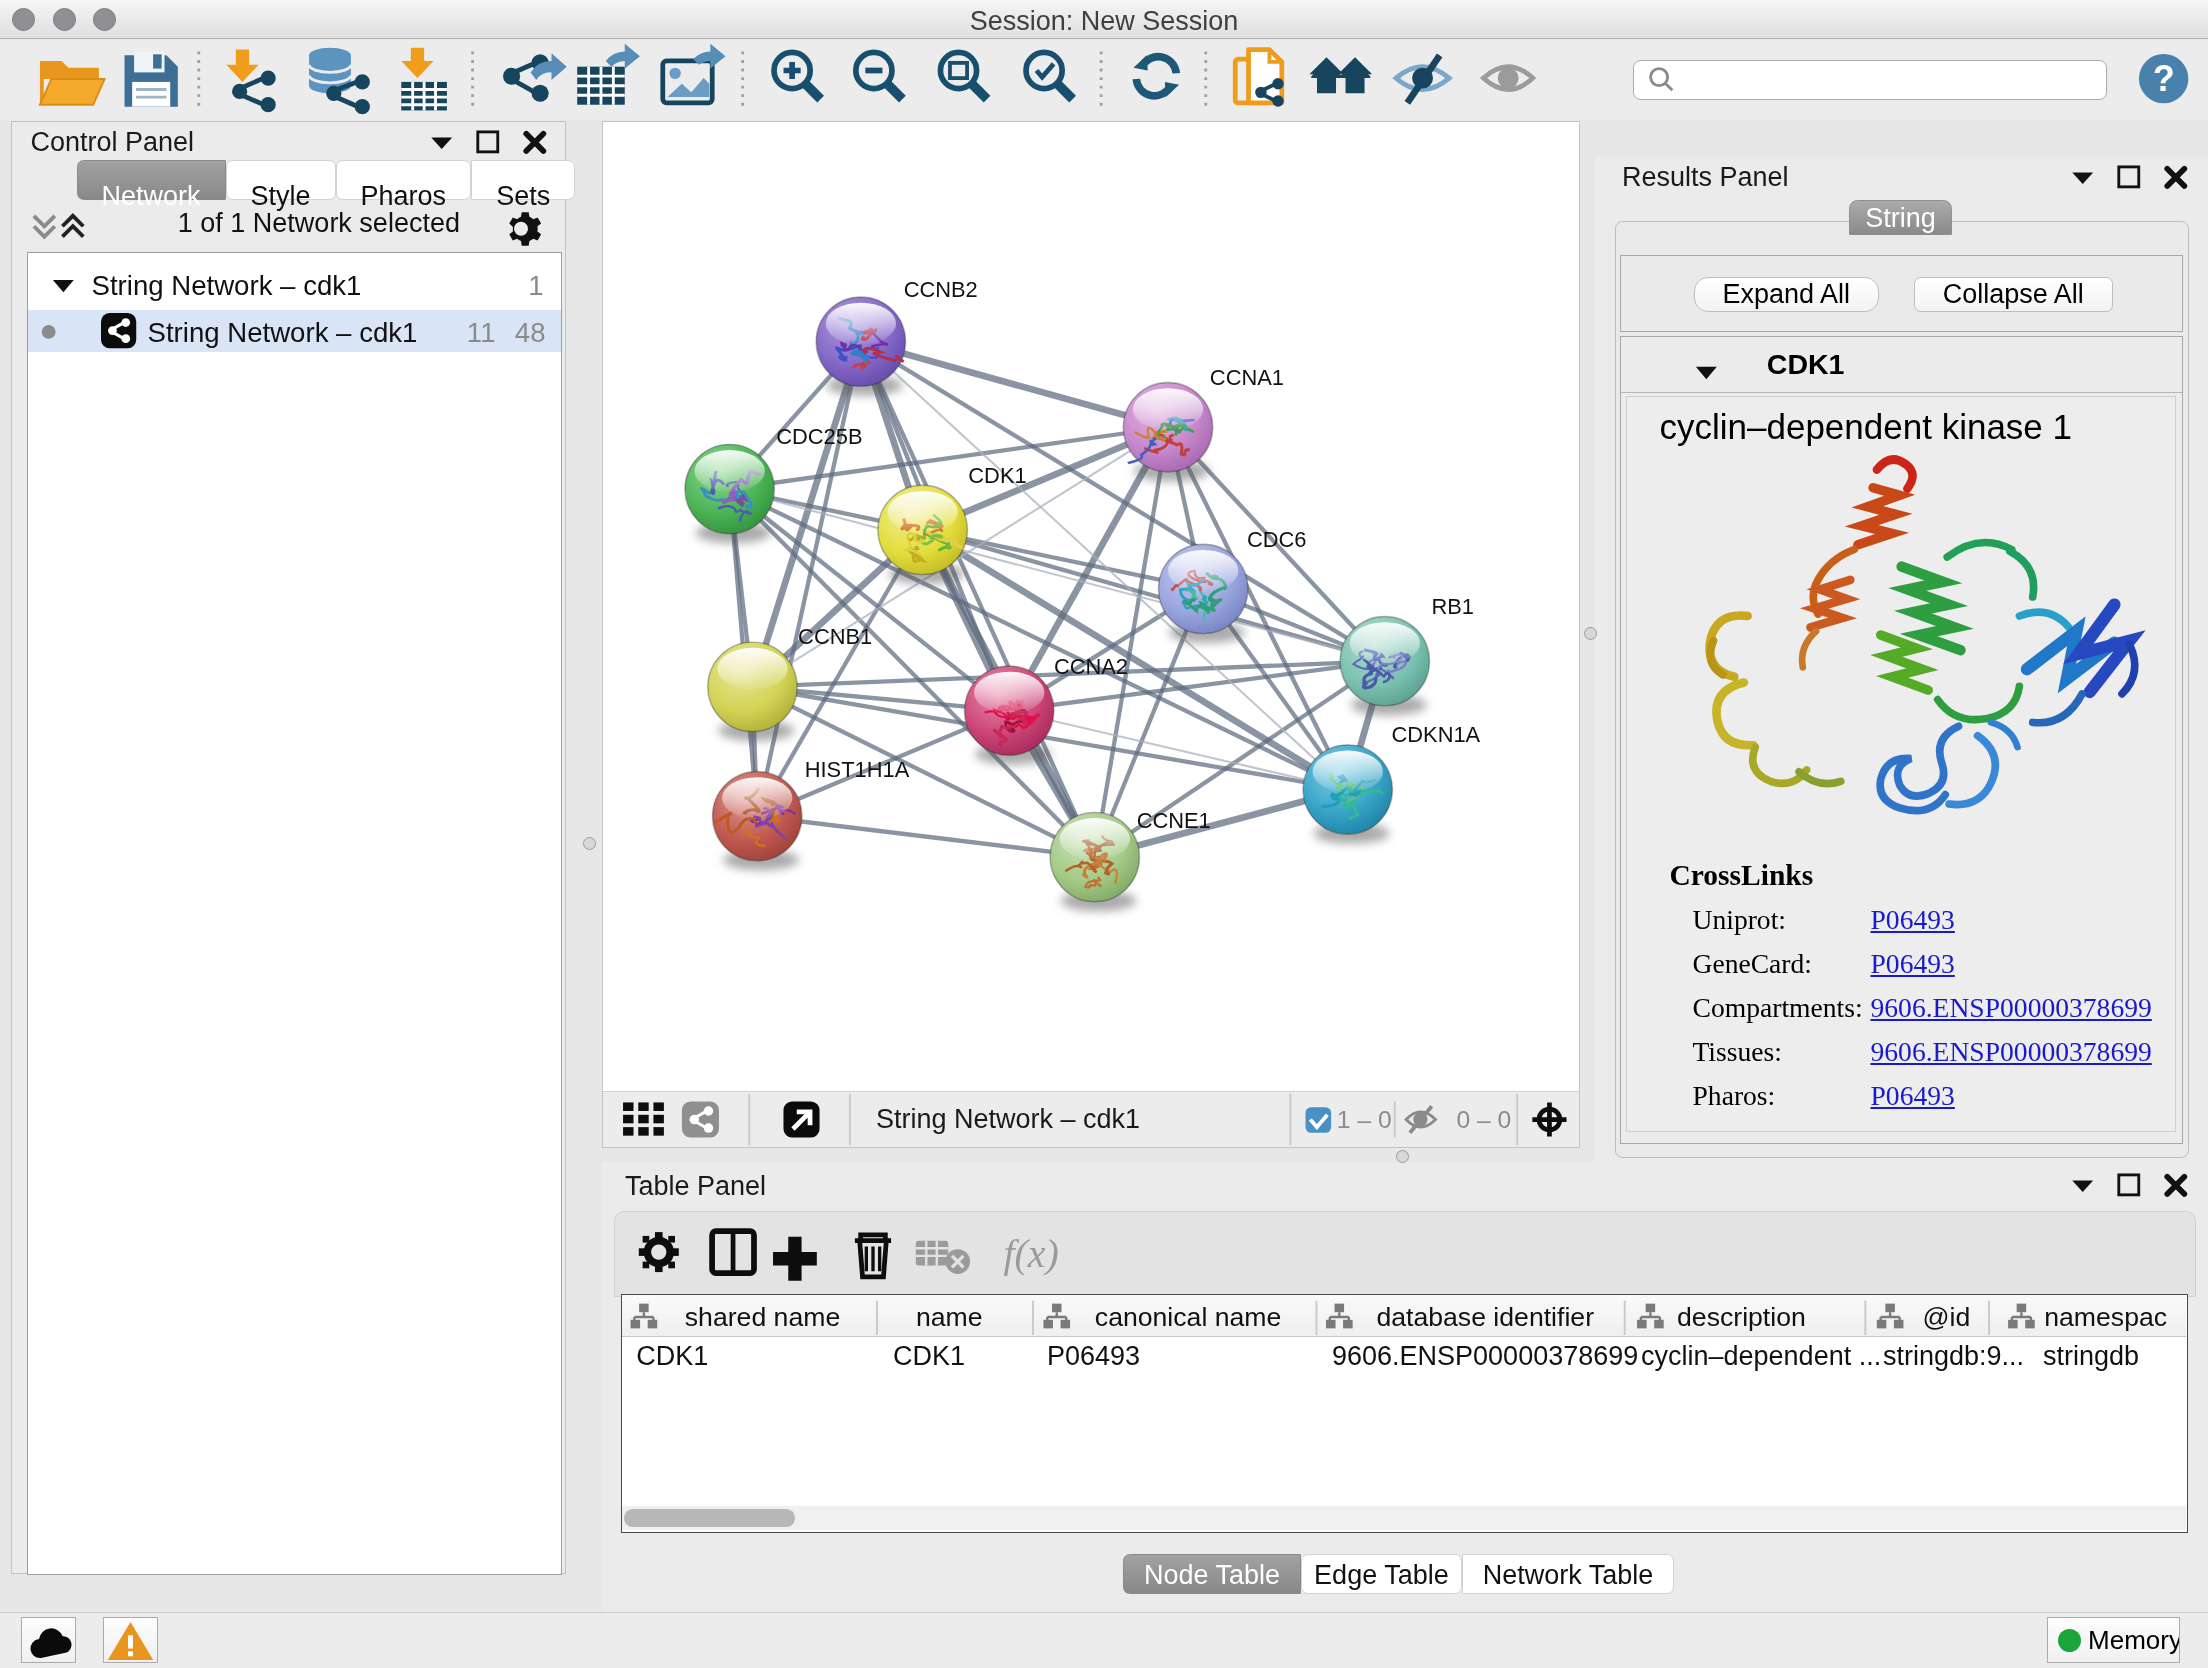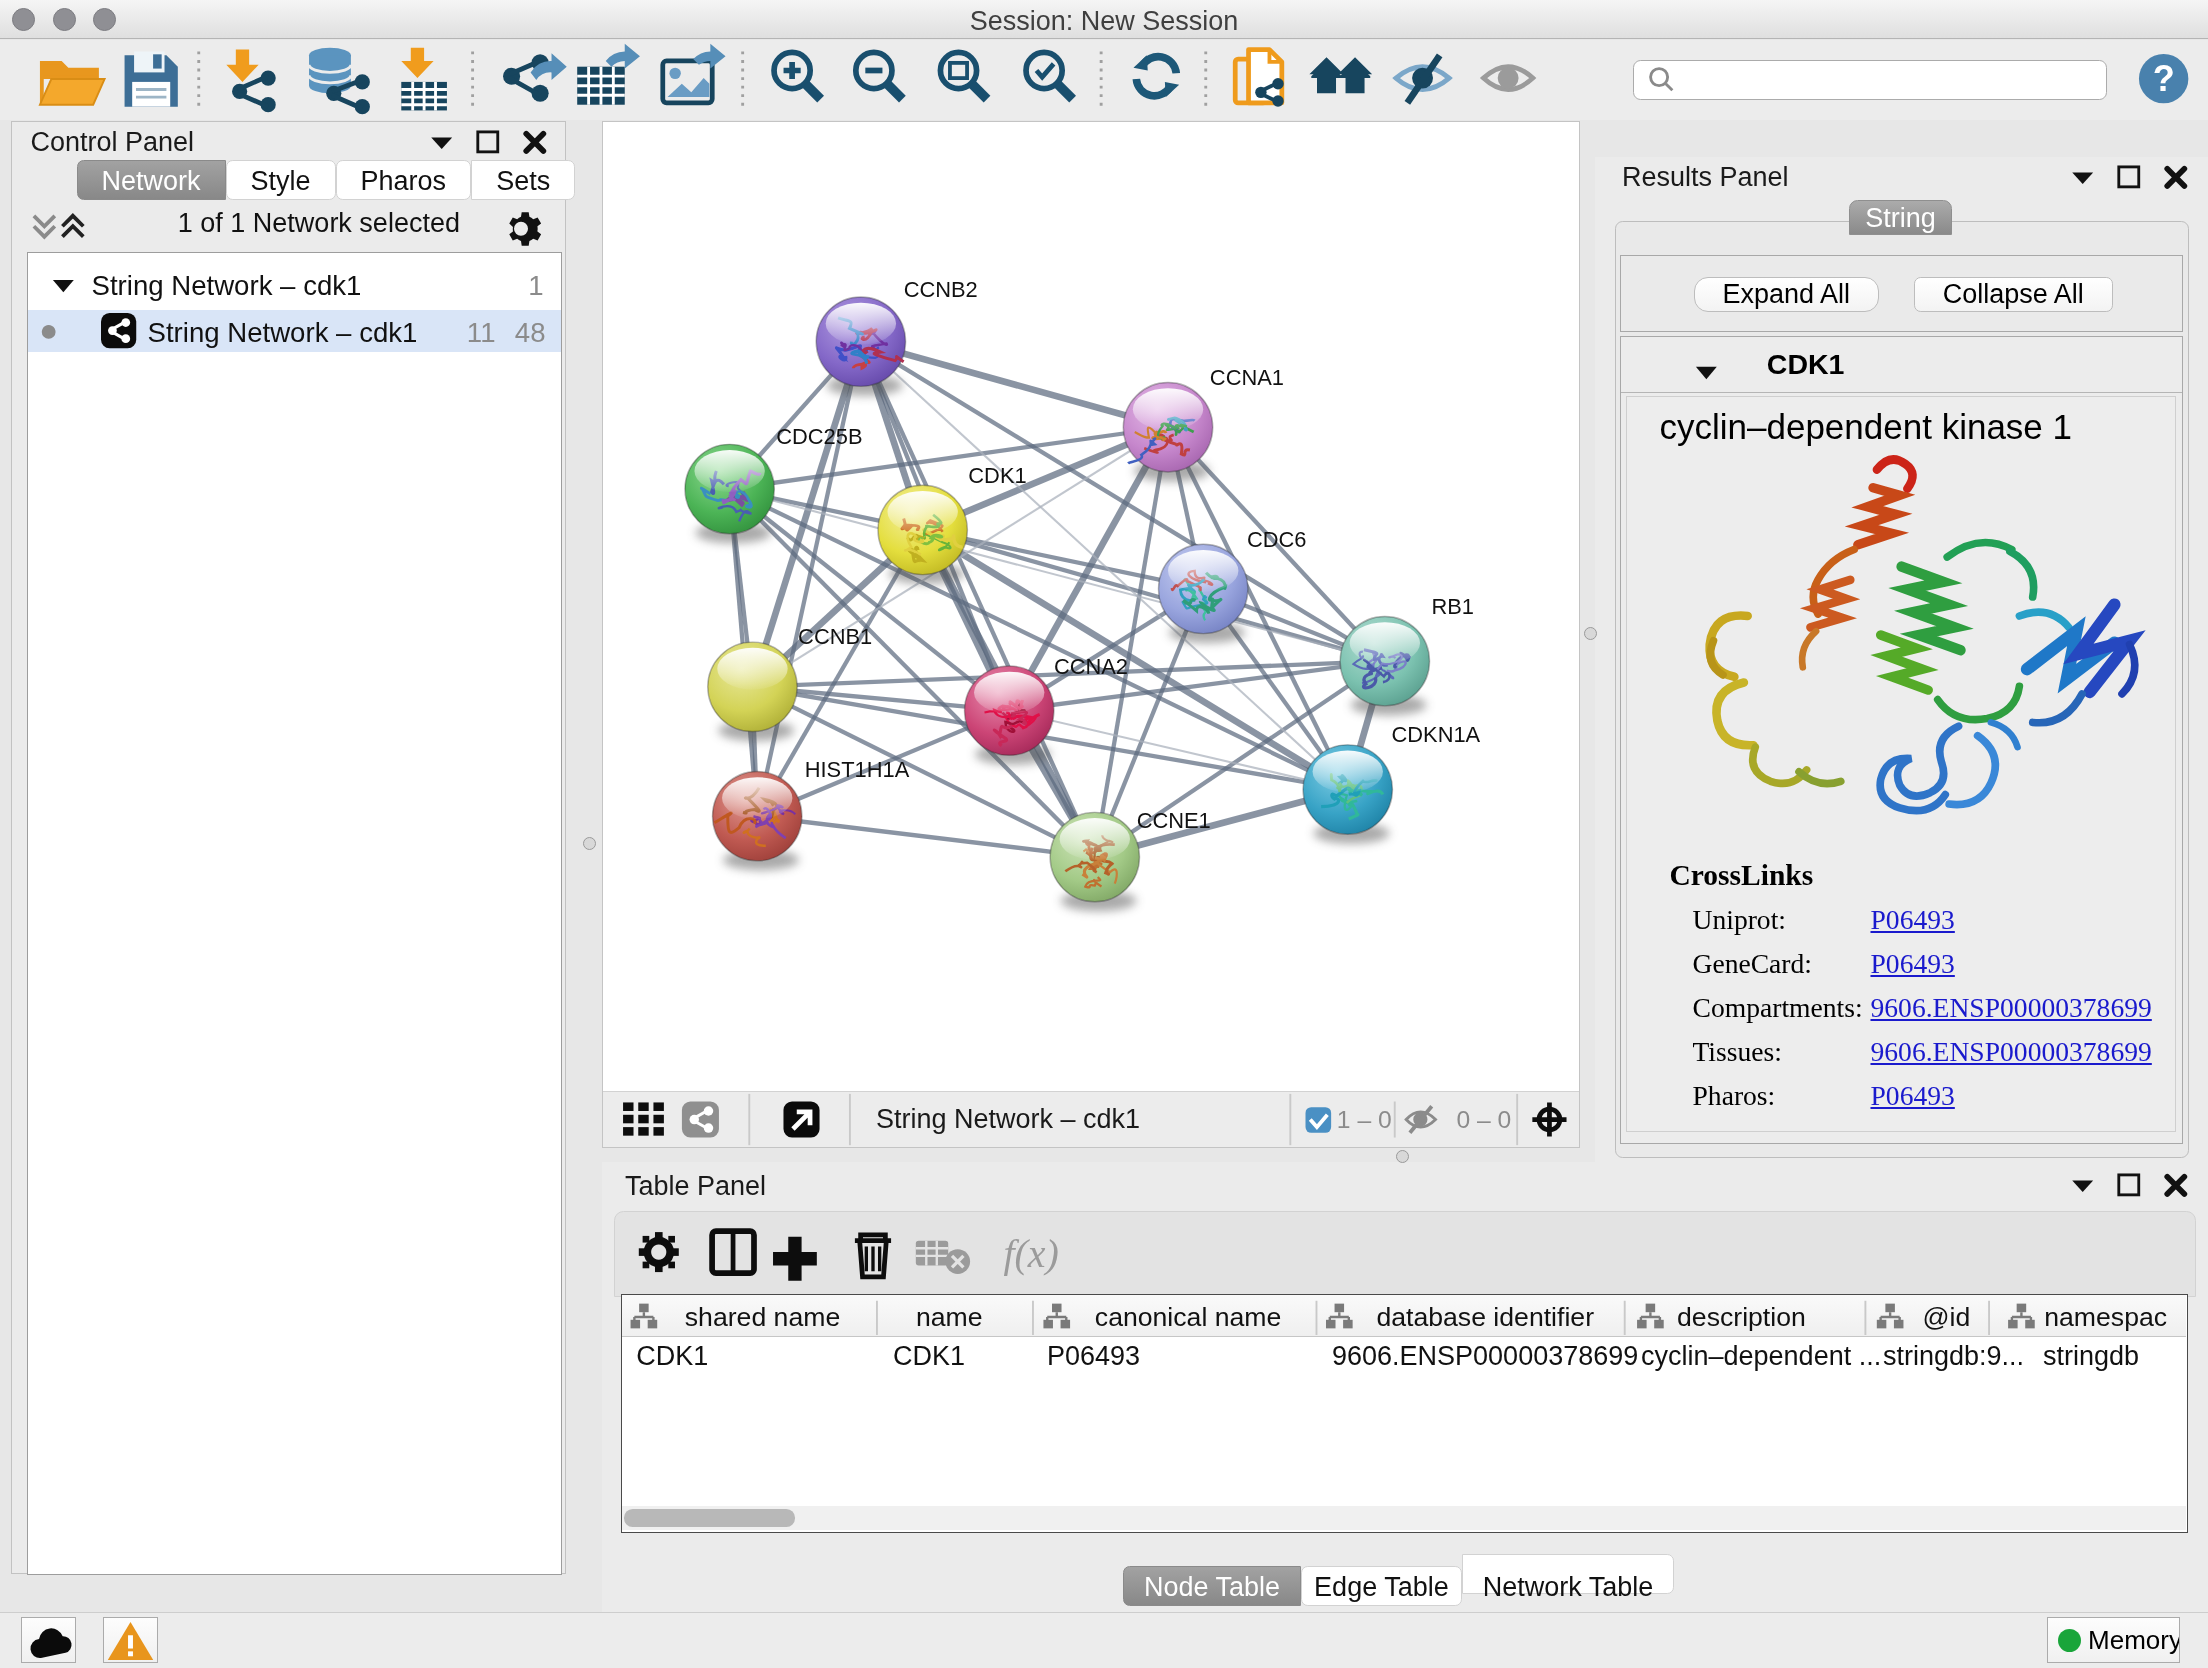--- a/index.html
+++ b/index.html
@@ -7,21 +7,21 @@
 #titlebar { position:absolute; left:0; top:0; width:2208px; height:39px;
   background:linear-gradient(#f5f5f5,#dfdfdf); border-bottom:1px solid #b4b4b4; }
 #titlebar .title { position:absolute; width:100%; text-align:center; top:5.7px; font-size:27px; color:#3f3f3f; }
 .tl { position:absolute; top:7.6px; width:23px; height:23px; border-radius:50%; background:#8f8f94; border:1px solid #7d7d82;}
 #toolbar { position:absolute; left:0; top:40px; width:2208px; height:80px; background:#ececec; }
 #search { position:absolute; left:1633px; top:20px; width:474px; height:40px; background:#fff; border:1.9px solid #ababab; border-radius:7.6px; }
 
 #controlpanel { position:absolute; left:10.5px; top:121px; width:555px; height:1453px; background:#ebebeb; border:1px solid #c2c2c2;}
 .ptitle { font-size:27px; color:#1a1a1a; }
 #ctabs { position:absolute; left:65px; top:38px; height:40px; white-space:nowrap;}
-.tab { display:inline-block; height:40px; line-height:40px; padding:0 24px; font-size:27px; background:#fff; border:1px solid #d2d2d2; border-radius:6.7px 6.7px 6.7px 6.7px; color:#111; }
+.tab { display:inline-block; height:40px; line-height:40px; padding:15px 24px; font-size:27px; background:#fff; border:1px solid #d2d2d2; border-radius:6.7px 6.7px 6.7px 6.7px; color:#111; }
 .tab.sel { background:linear-gradient(#a2a2a2,#888888); color:#fff; border-color:#8a8a8a; }
 #nethdr { position:absolute; left:13.3px; top:84px; width:529px; height:44px; font-size:27px; color:#111; }
 #netlist { position:absolute; left:15px; top:130px; width:535px; height:1323px; background:#fff; border:1px solid #9d9d9d; }
 .lrow { position:absolute; left:0; width:100%; height:44px; font-size:27.6px; color:#111; }
 .lrow .cnt { position:absolute; color:#8b8b8b; }
 
 #netview { position:absolute; left:602px; top:121px; width:978px; height:1027px; background:#fff; border:1px solid #c4c4c4; }
 #netbar { position:absolute; left:0px; top:969px; width:976px; height:56px; background:#ececec; border-top:1px solid #d2d2d2; font-size:27px; color:#1a1a1a; }
 
 #resultspanel { position:absolute; left:1595px; top:121px; width:613px; height:1034px; background:#ebebeb;margin-top:36px; }
@@ -746,21 +746,21 @@
       <span style="position:absolute;left:710px;top:2.9px">9606.ENSP00000378699</span>
       <span style="position:absolute;left:1019px;top:2.9px">cyclin–dependent ...</span>
       <span style="position:absolute;left:1261px;top:2.9px">stringdb:9...</span>
       <span style="position:absolute;left:1421px;top:2.9px">stringdb</span>
     </div>
     <div style="position:absolute;left:0px;top:211px;width:1564px;height:24px;background:#f0f0f0;">
       <div style="position:absolute;left:1.9px;top:2.9px;width:171px;height:18px;background:#b8b8b8;border-radius:8.6px;"></div>
     </div>
   </div>
   <div id="tabs2">
-    <span class="tab sel" style="border-radius:6.7px 0 0 6.7px;padding:0 20px;">Node Table</span><span class="tab" style="padding:0 12px;">Edge Table</span><span class="tab" style="border-radius:0 6.7px 6.7px 0;padding:12px 20px;">Network Table</span>
+    <span class="tab sel" style="border-radius:6.7px 0 0 6.7px;padding:0 20px;">Node Table</span><span class="tab" style="padding:0 12px;">Edge Table</span><span class="tab" style="border-radius:0 6.7px 6.7px 0;padding:0 20px;">Network Table</span>
   </div>
 </div>
 <div id="statusbar">
   <div class="sbtn" style="left:21px"><svg width="53" height="44" viewBox="0 0 28 23">
         <path d="M8 18 a5 5 0 0 1 -1 -10 a6.5 6.5 0 0 1 12.5 -1.5 a4.5 4.5 0 0 1 1.5 8.8 z" fill="#0b0b0b" transform="translate(2,3)"></path>
       </svg></div>
   <div class="sbtn" style="left:103px"><svg width="53" height="44" viewBox="0 0 28 23">
         <path d="M14 2 L26 22 H2 z" fill="#e8951d"></path>
         <rect x="12.7" y="9" width="2.6" height="7" fill="#fff"></rect>
         <rect x="12.7" y="17.5" width="2.6" height="2.6" fill="#fff"></rect>

